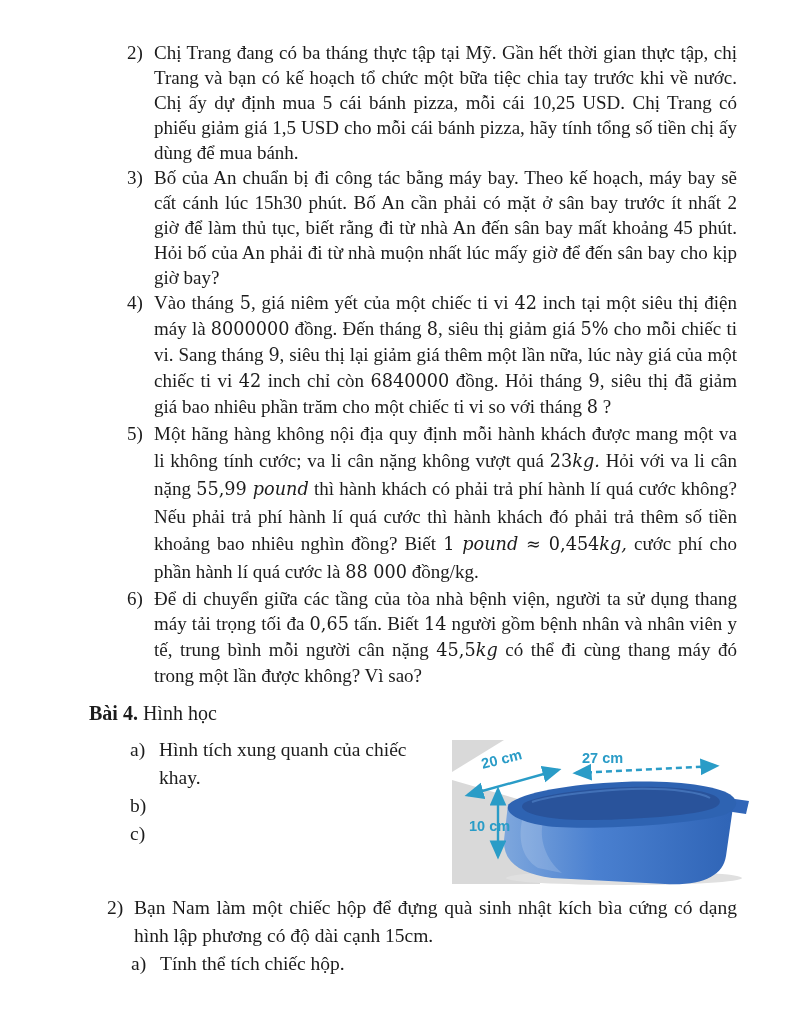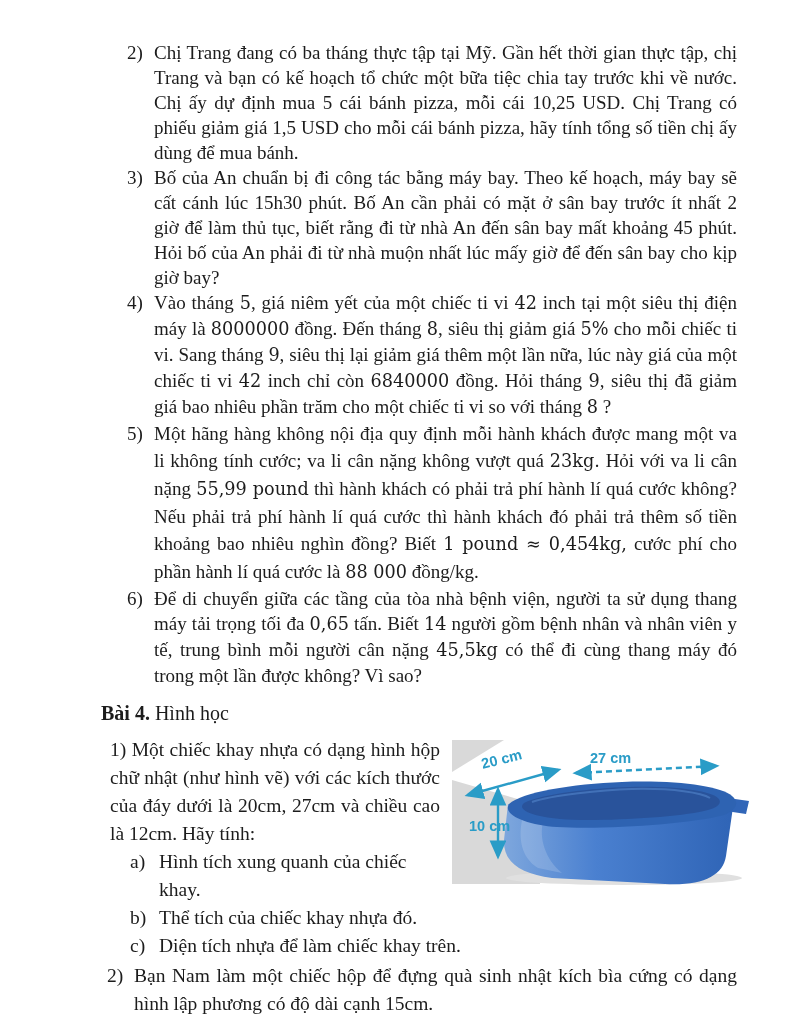--- a/index.html
+++ b/index.html
@@ -11,23 +11,23 @@
   .content { position:absolute; left:85px; top:40px; width:652px; }
 
   
   .wp { display:flex; margin-left:42px; font-size:19px; line-height:25px; text-align:justify; }
   .wp .marker { flex:0 0 27px; }
   .wp .body { flex:1; }
   .wp.spacious { line-height:27px; }
 
   
   .m  { font-family:"DejaVu Serif", serif; font-size:0.93em; }
-  .mi { font-family:"DejaVu Serif", serif; font-size:0.93em; }
+  .mi { font-family:"DejaVu Serif", serif; font-style:italic; font-size:0.93em; }
 
-  .heading { margin:12px 0 10px 16px; font-size:20px; line-height:26px; }
+  .heading { margin:12px 0 10px 4px; font-size:20px; line-height:26px; }
   .heading .hlabel { font-weight:bold; }
 
   
   .geo1 { margin-left:25px; margin-right:-23px; font-size:19.5px; line-height:28px; }
   .geo1 .figure { float:right; width:308px; height:148px; position:relative; margin:4px 0 4px 12px; }
   .geo1 .gpar { text-align:justify; }
   .sub { display:flex; margin-left:20px; font-size:19.5px; line-height:28px; }
   .sub .marker { flex:0 0 29px; }
   .clear { clear:both; }
 
@@ -36,21 +36,21 @@
   .geo2 .wp2 { display:flex; font-size:19.5px; line-height:28px; text-align:justify; }
   .geo2 .wp2 .marker { flex:0 0 27px; }
   .geo2 .sub { margin-left:24px; }
 
   
   .dim {
     position:absolute; font-family:"Liberation Sans", sans-serif;
     font-weight:bold; font-size:14.5px; color:#2a9cc7; white-space:nowrap;
   }
   .dim.depth  { left:29px;  top:5px; transform:rotate(-14deg); }
-  .dim.width  { left:138px; top:4px; }
+  .dim.width  { left:130px; top:4px; }
   .dim.height { left:17px;   top:72px; }
 </style>
 </head>
 <body>
 
 <div class="page">
   <div class="content">
 
     <div class="wp">
       <span class="marker">2)</span>
@@ -110,35 +110,30 @@
             <line x1="16" y1="55" x2="106" y2="30" marker-start="url(#ah)" marker-end="url(#ah)"></line>
             <line x1="124" y1="33" x2="264" y2="26" stroke-dasharray="6 4" marker-start="url(#ah)" marker-end="url(#ah)"></line>
             <line x1="46" y1="50" x2="46" y2="116" marker-start="url(#ah)" marker-end="url(#ah)"></line>
           </g>
         </svg>
         <span class="dim depth">20 cm</span>
         <span class="dim width">27 cm</span>
         <span class="dim height">10 cm</span>
       </div>
 
-      <div class="gpar">
-        <span>1)</span><span><span> Một chiếc khay nhựa có dạng hình hộp chữ nhật (như hình vẽ) với các kích thước của đáy dưới là 20cm, 27cm và chiều cao là 12cm. Hãy tính:</span></span>
-      </div>
 
       <div class="sub">
         <span class="marker">a)</span>
         <span>Hình tích xung quanh của chiếc khay.</span>
       </div>
       <div class="sub">
         <span class="marker">b)</span>
-        <span>Thể tích của chiếc khay nhựa đó.</span>
       </div>
       <div class="sub">
         <span class="marker">c)</span>
-        <span>Diện tích nhựa để làm chiếc khay trên.</span>
       </div>
       <div class="clear"></div>
     </div>
 
     <div class="geo2">
       <div class="wp2">
         <span class="marker">2)</span>
         <span class="body"><span>Bạn Nam làm một chiếc hộp để đựng quà sinh nhật kích bìa cứng có dạng hình lập phương có độ dài cạnh 15cm.</span></span>
       </div>
       <div class="sub">

